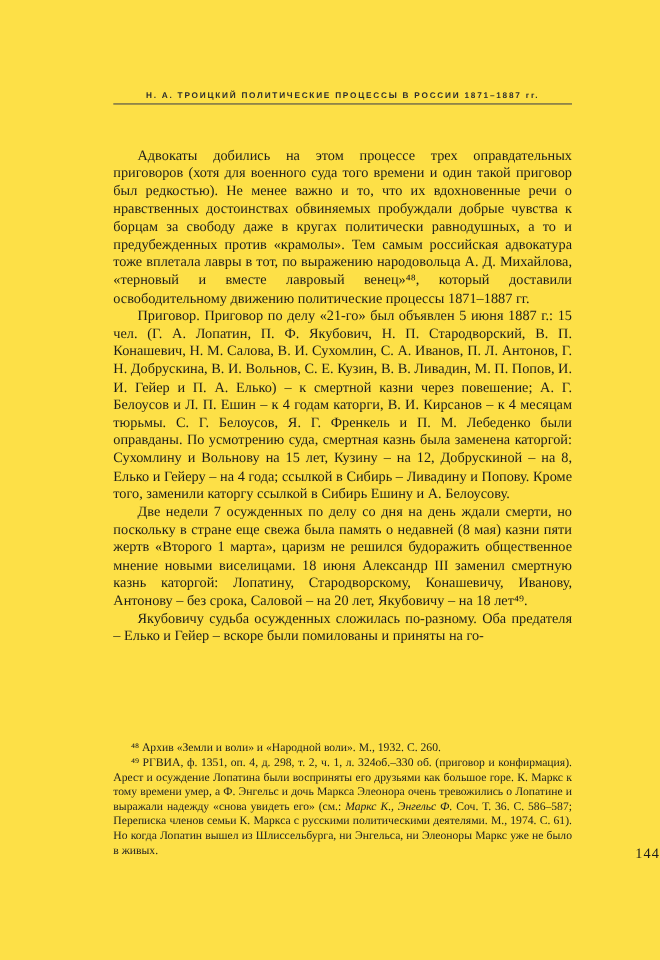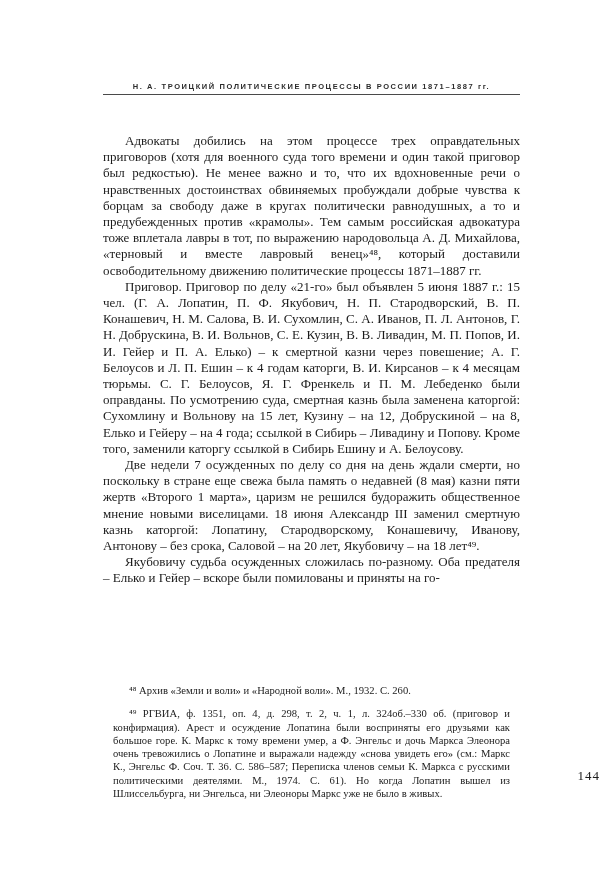--- a/index.html
+++ b/index.html
@@ -4,21 +4,21 @@
 <style>
   html, body {
     margin: 0;
     padding: 0;
     background: #e7e6e4;
   }
   .scan-page {
     position: relative;
     width: 600px;
     height: 873px;
-    background: #ffffff;
+    background: #fde047;
     font-family: "Liberation Serif", "DejaVu Serif", serif;
     color: #1b1b1b;
     overflow: hidden;
     margin: 0 auto;
   }
   .running-header {
     position: absolute;
     top: 82px;
     left: 103px;
     width: 417px;
@@ -46,29 +46,29 @@
   }
   p.body-par {
     margin: 0;
     text-indent: 22px;
     text-align: justify;
     font-size: 13px;
     line-height: 16.2px;
     color: #1b1b1b;
   }
   .bold { font-weight: normal; }
-  .italic { }
+  .italic { font-style: italic; }
   .footnotes {
     position: absolute;
     top: 674px;
     left: 103px;
     width: 417px;
   }
   p.footnote {
-    margin: 10px;
+    margin: 0;
     text-indent: 16px;
     text-align: justify;
     font-size: 10.6px;
     line-height: 13.3px;
     color: #222222;
   }
   .page-number {
     position: absolute;
     top: 768px;
     left: 0;

